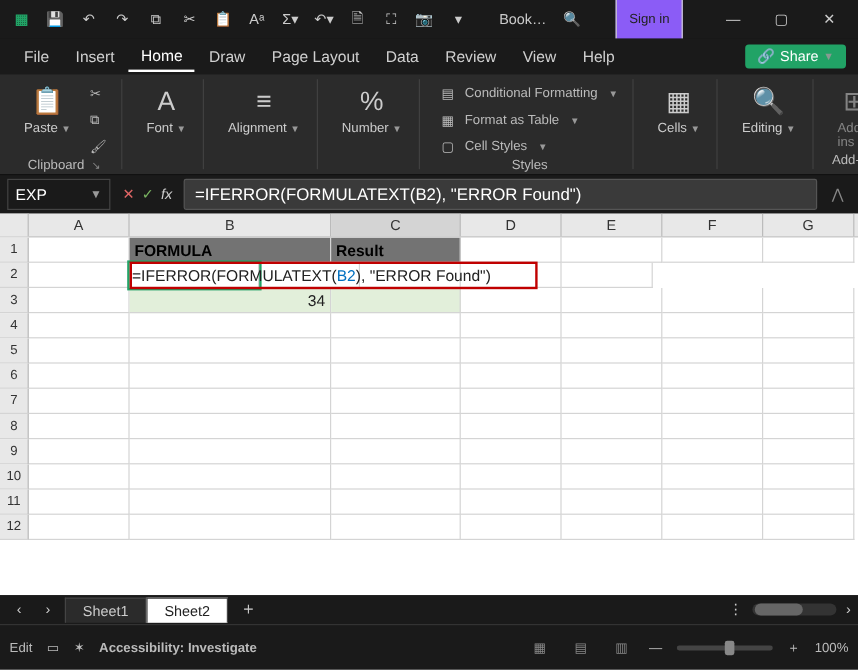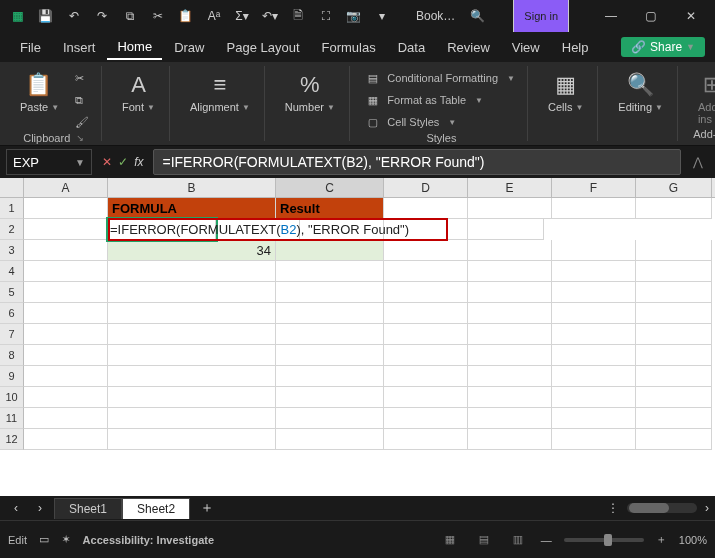--- a/index.html
+++ b/index.html
@@ -52,21 +52,21 @@
 .col-headers { display:flex; height:20px; background:#e8e8e8; border-bottom:1px solid #bbb;}
 .corner { width:24px; border-right:1px solid #bbb;background:#e8e8e8;}
 .col-h { border-right:1px solid #bbb; color:#333; font-size:12px; display:flex;align-items:center;justify-content:center;}
 .col-h.A{width:84px;} .col-h.B{width:168px;} .col-h.C{width:108px;} .col-h.D{width:84px;} .col-h.E{width:84px;} .col-h.F{width:84px;} .col-h.G{width:76px;}
 .col-h.sel, .corner.sel { background:#d4d4d4; }
 .rows { flex:1; overflow:auto; background:#fff;}
 .row { display:flex; height:21px; }
 .row-h { width:24px; background:#e8e8e8;border-right:1px solid #bbb;border-bottom:1px solid #d4d4d4;color:#333;font-size:11px;display:flex;align-items:center;justify-content:center;}
 .cell { border-right:1px solid #d4d4d4;border-bottom:1px solid #d4d4d4; font-size:13px; color:#222; display:flex;align-items:center;padding:0 4px; overflow:visible; white-space:nowrap;}
 .cell.A{width:84px;} .cell.B{width:168px;} .cell.C{width:108px;} .cell.D{width:84px;} .cell.E{width:84px;} .cell.F{width:84px;} .cell.G{width:76px;}
-.hdr-orange { background:#c2410c; font-weight:bold; color:#000; }
+.hdr-orange { background:#737373; font-weight:bold; color:#000; }
 .val-green { background:#e2efda; }
 .cell.right { justify-content:flex-end;}
 .cell.editing { outline:2px solid #21a366; z-index:2;position:relative;}
 .cell.overflow-visible { position:relative; }
 .overflow-text { position:absolute; left:2px; white-space:nowrap; font-size:13px; color:#222; z-index:3; }
 .overflow-text .paren{color:#222;} .overflow-text .ref{color:#0070c0;}
 .red-highlight { position:absolute; left:0; top:-1px; height:23px; border:2px solid #c00000; width:340px; pointer-events:none; z-index:4;}
 
 
 .sheetbar { height:24px; background:#1a1a1a; display:flex;align-items:center; padding:0 6px; gap:4px;color:#ccc;}
@@ -112,21 +112,20 @@
   <div class="win-btn">▢</div>
   <div class="win-btn close">✕</div>
 </div>
 
 <div class="menubar">
   <div class="tab">File</div>
     <div class="tab">Insert</div>
     <div class="tab active">Home</div>
     <div class="tab">Draw</div>
     <div class="tab">Page Layout</div>
-    <div class="tab">Formulas</div>
     <div class="tab">Data</div>
     <div class="tab">Review</div>
     <div class="tab">View</div>
     <div class="tab">Help</div>
   <div class="share">
     <span>🔗</span>
     <span>Share</span>
     <span class="chev">▼</span>
   </div>
 </div>

